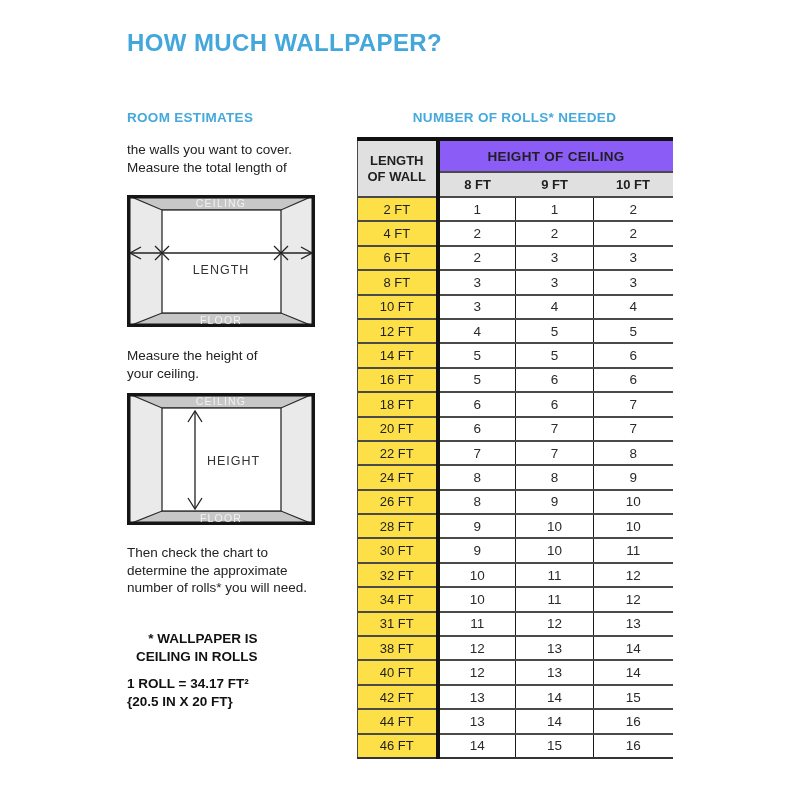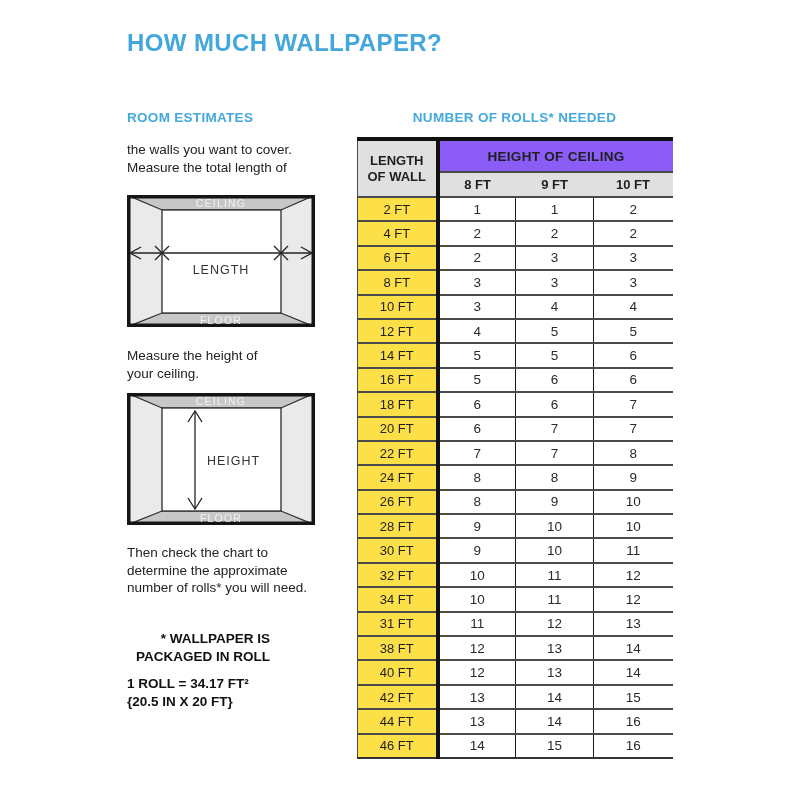--- a/index.html
+++ b/index.html
@@ -119,21 +119,21 @@
   </svg>
 
   <div id="para-chart" class="abs para">
     <div>Then check the chart to</div>
     <div>determine the approximate</div>
     <div>number of rolls* you will need.</div>
   </div>
 
   <div id="note-rolls" class="abs bold-note">
     <div>* WALLPAPER IS</div>
-    <div class="indent">PACKAGED IN ROLL</div>
+    <div class="indent">CEILING IN ROLLS</div>
   </div>
 
   <div id="roll-spec" class="abs bold-note">
     <div>1 ROLL = 34.17 FT²</div>
     <div>{20.5 IN X 20 FT}</div>
   </div>
 
   <div id="rolls-heading" class="abs section-heading">NUMBER OF ROLLS* NEEDED</div>
 
   <div id="rolls-table-wrap" class="abs">

